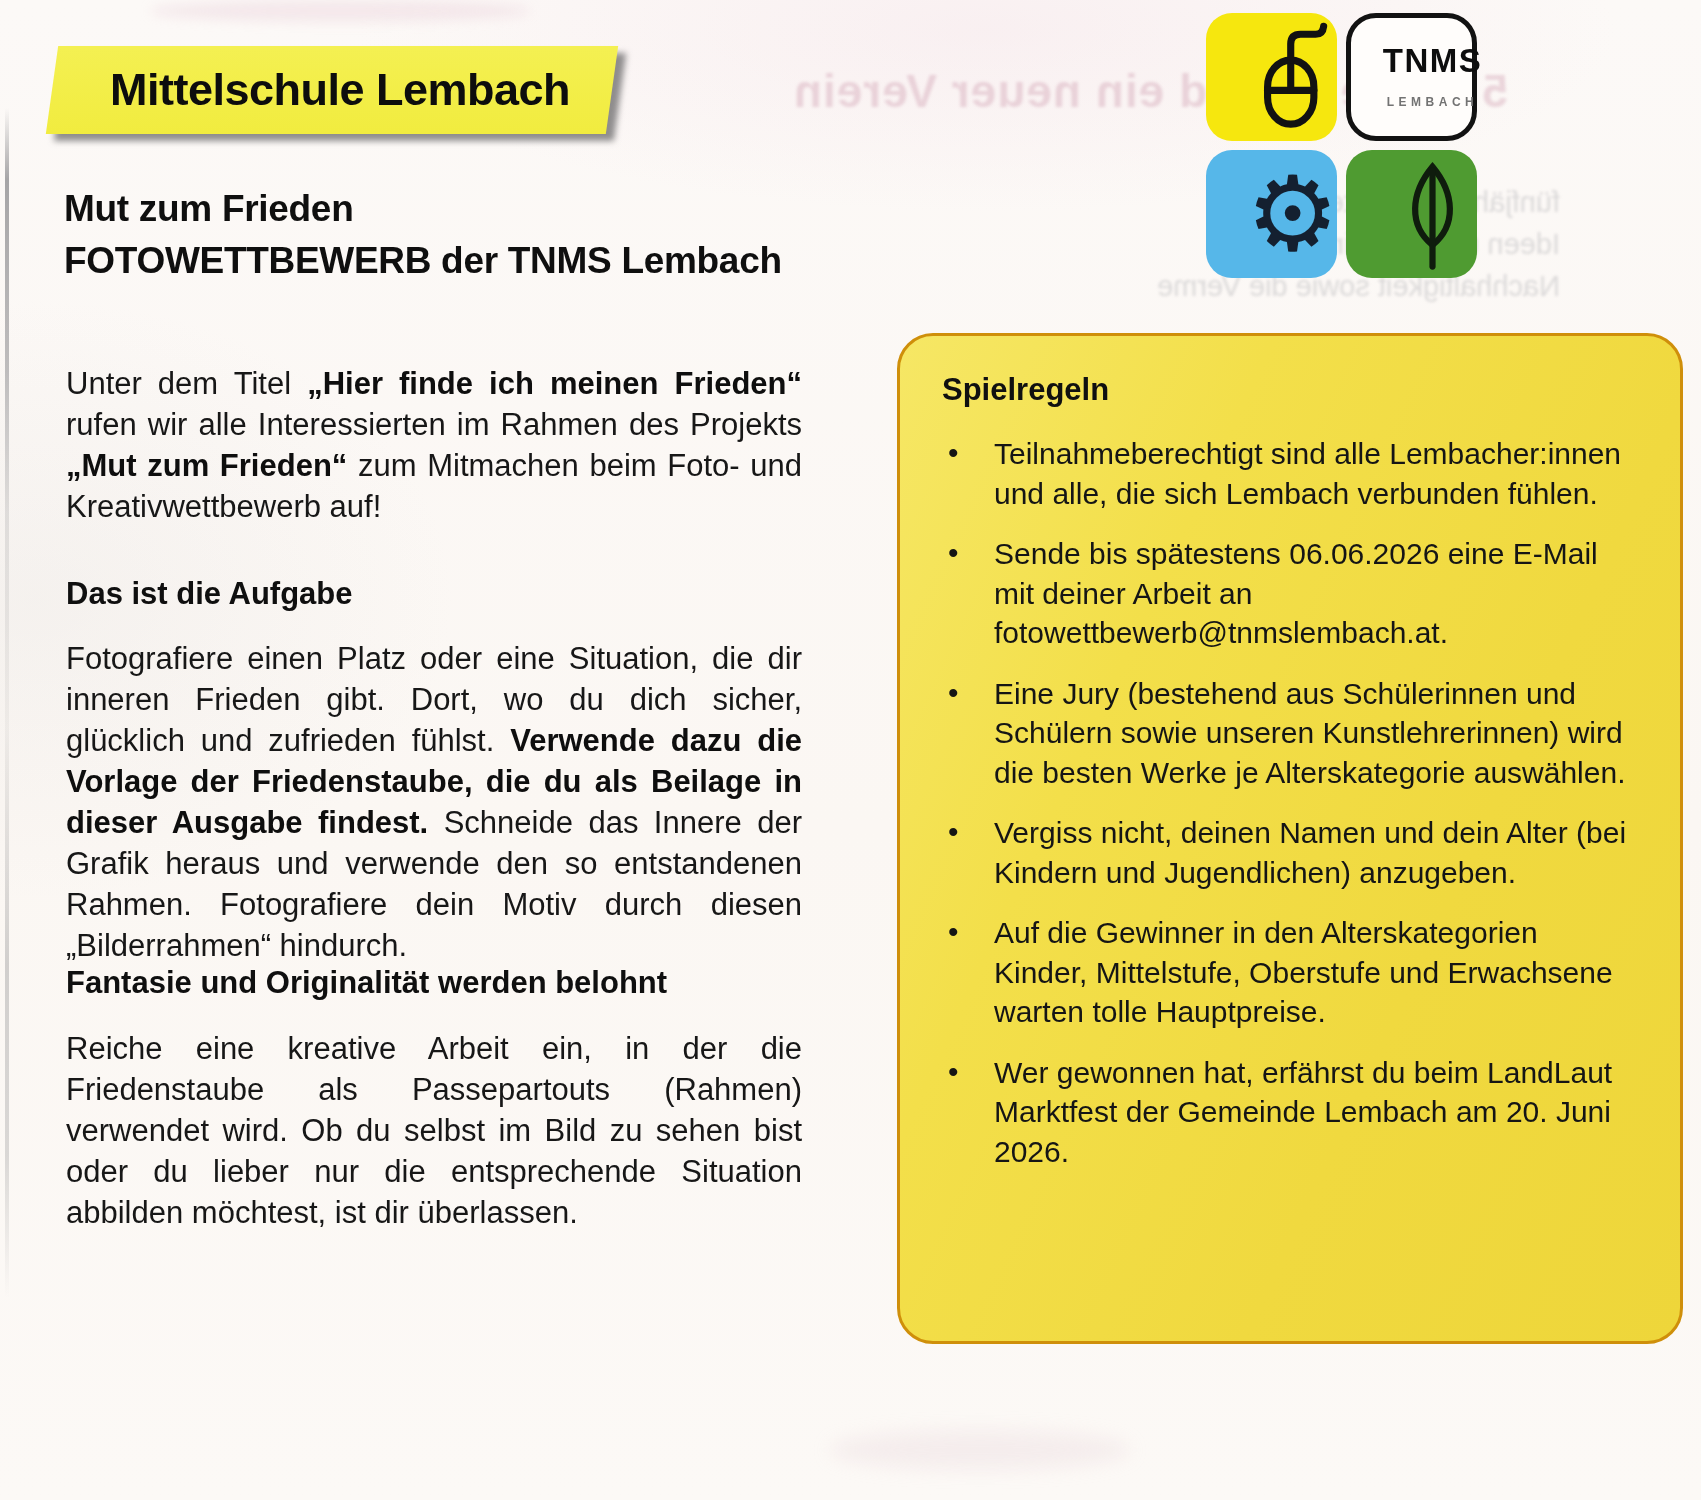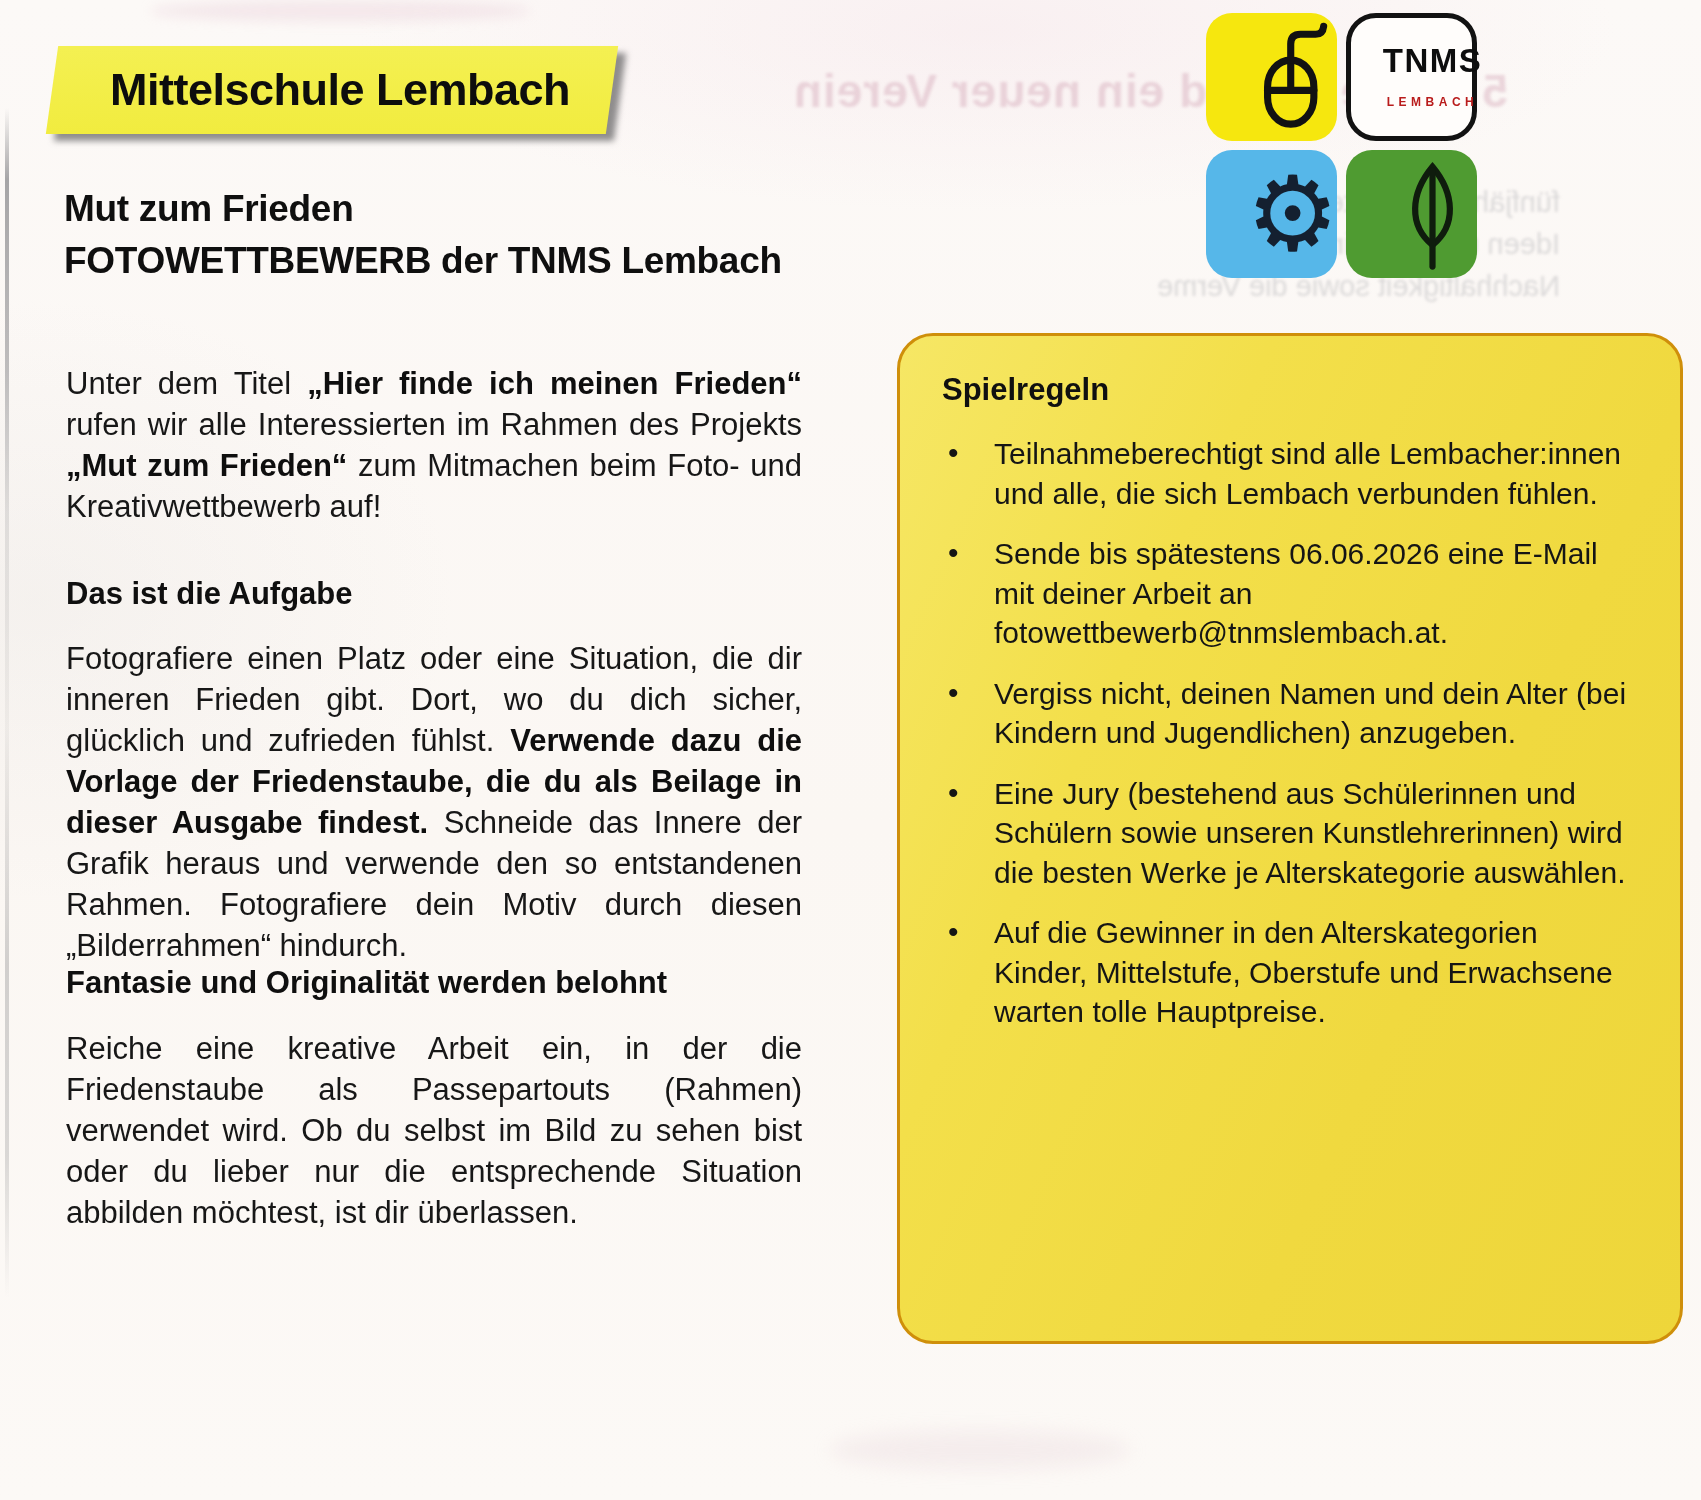--- a/index.html
+++ b/index.html
@@ -95,21 +95,21 @@
     position:absolute;left:1206px;top:13px;z-index:2;
     display:grid;grid-template-columns:131px 131px;grid-auto-rows:128px;gap:9px;
   }
   .tile{border-radius:26px;display:flex;align-items:center;justify-content:center;padding-left:42px;}
   .tile-mouse{background:#f6e70e;}
   .tile-tnms{background:#fffdfb;border:5px solid #121212;box-sizing:border-box;
     flex-direction:column;border-radius:30px;}
   .tile-gear{background:#56b7e9;}
   .tile-leaf{background:#4f9b31;}
   .tnms-main{font-size:33px;font-weight:800;letter-spacing:1.5px;color:#0d0d0d;line-height:30px;}
-  .tnms-sub{font-size:12px;font-weight:700;letter-spacing:4.5px;color:#b91c1c;margin-top:19px;}
+  .tnms-sub{font-size:12px;font-weight:700;letter-spacing:4.5px;color:#737373;margin-top:19px;}
   .gear-glyph{font-family:"DejaVu Sans",sans-serif;font-size:104px;line-height:104px;color:#142030;}
 
   
   .rules-box{
     position:absolute;left:897px;top:333px;width:786px;height:1011px;
     box-sizing:border-box;
     border:3px solid #cf8f0a;border-radius:36px;
     background:linear-gradient(115deg,#f6e765 0%,#f3df4a 30%,#f0d93f 65%,#eed63a 100%);
     padding:36px 44px 0 42px;
     z-index:1;
@@ -183,20 +183,21 @@
       </svg>
     </div>
   </div>
 
   <div class="rules-box">
 
     <h3 class="rules-h">Spielregeln</h3>
     <ul class="rules-list">
       <li>Teilnahmeberechtigt sind alle Lembacher:in­nen und alle, die sich Lembach verbunden fühlen.</li>
       <li>Sende bis spätestens 06.06.2026 eine E-Mail mit deiner Arbeit an fotowettbewerb@tnmslembach.at.</li>
+      <li>Eine Jury (bestehend aus Schülerinnen und Schülern sowie unseren Kunstlehrerinnen) wird die besten Werke je Alterskategorie aus­wählen.</li>
       <li>Vergiss nicht, deinen Namen und dein Alter (bei Kindern und Jugendlichen) anzugeben.</li>
-      <li>Eine Jury (bestehend aus Schülerinnen und Schülern sowie unseren Kunstlehrerinnen) wird die besten Werke je Alterskategorie aus­wählen.</li>
       <li>Auf die Gewinner in den Alterskategorien Kinder, Mittelstufe, Oberstufe und Erwachsene warten tolle Hauptpreise.</li>
+      <li>Wer gewonnen hat, erfährst du beim LandLaut Marktfest der Gemeinde Lembach am 20. Juni 2026.</li>
     </ul>
   </div>
 
   <div class="ghost-smudge2"></div>
 </div>
 
 </body></html>

